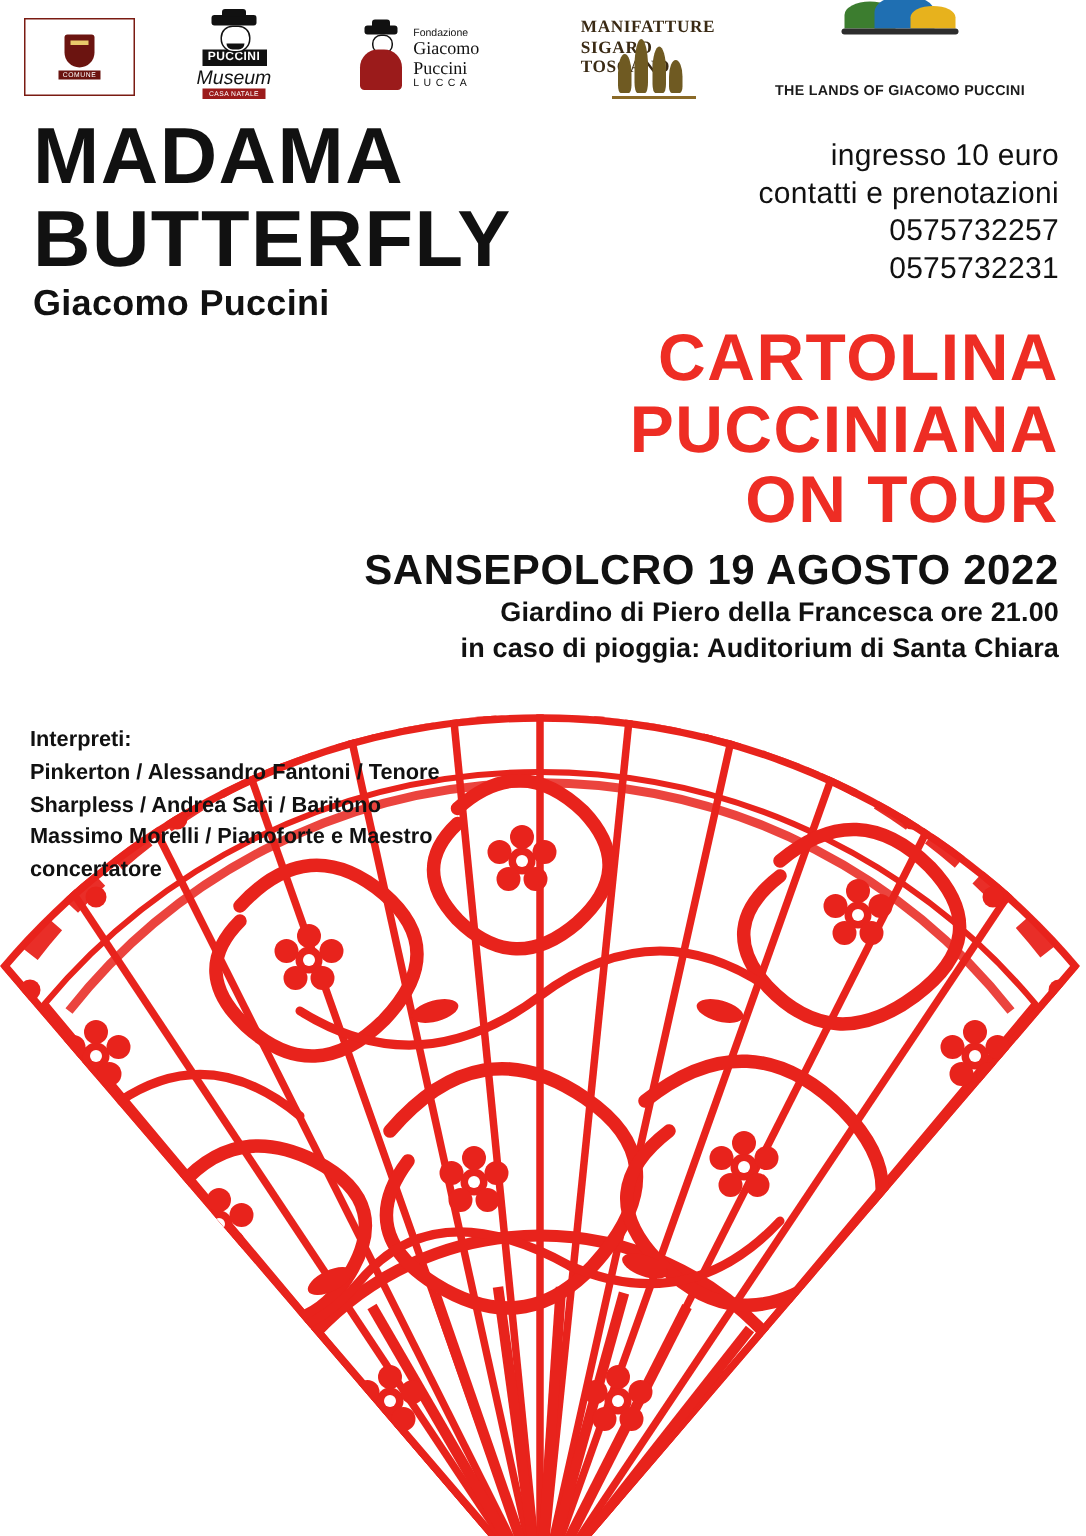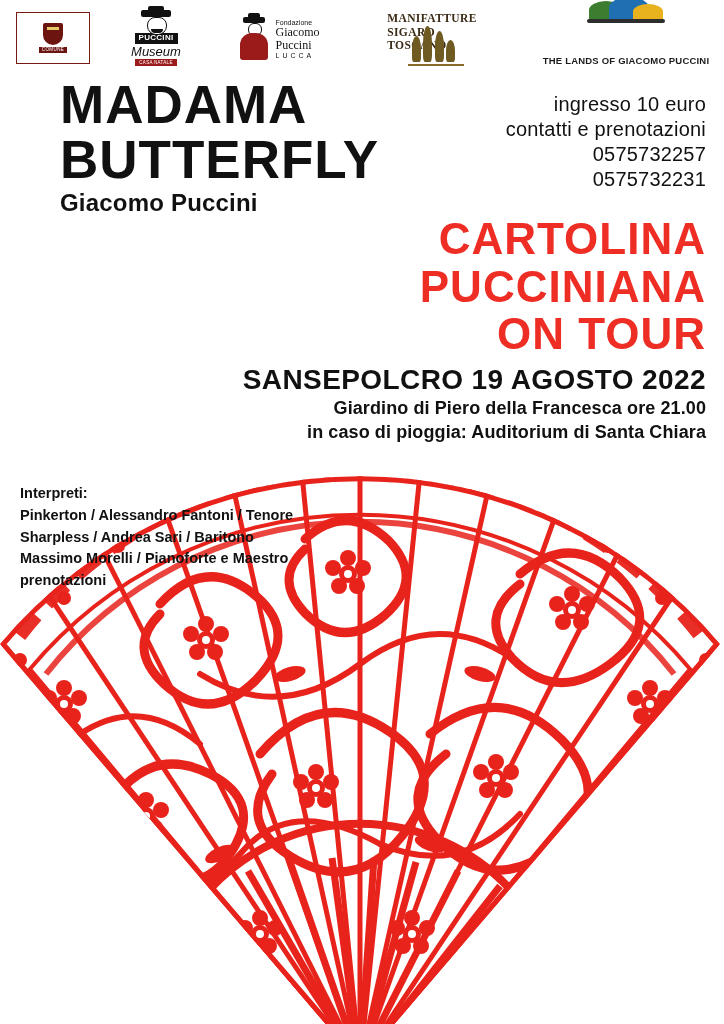--- a/index.html
+++ b/index.html
@@ -188,21 +188,21 @@
     width: 9px;
     background: #6f5a22;
     border-radius: 50% 50% 20% 20%;
   }
   .c1 { left: 4px; height: 26px; }
   .c2 { left: 15px; height: 36px; }
   .c3 { left: 27px; height: 31px; }
   .c4 { left: 38px; height: 22px; }
 
   
-  .logo-lands { left: 538px; top: 2px; width: 176px; height: 56px; gap: 28px; }
+  .logo-lands { left: 512px; top: 2px; width: 176px; height: 56px; gap: 28px; }
   .lands-mark { width: 86px; height: 30px; position: relative; margin: 0 auto; }
   .lands-hill {
     position: absolute;
     bottom: 6px;
     border-radius: 50% 50% 0 0;
   }
   .lh1 { left: 6px; width: 34px; height: 18px; background: #3c7d2f; }
   .lh2 { left: 26px; width: 40px; height: 22px; background: #1f6fb2; }
   .lh3 { left: 50px; width: 30px; height: 15px; background: #e7b21d; }
   .lands-base {
@@ -230,21 +230,20 @@
     z-index: 0;
     pointer-events: none;
   }
 
   
   .title-block {
     position: absolute;
     left: 22px;
     top: 78px;
     z-index: 3;
-    margin-left: 38px;
   }
   .title-1, .title-2 {
     font-size: 53px;
     font-weight: bold;
     letter-spacing: 1px;
     line-height: 1.03;
     color: #111;
   }
   .composer {
     font-size: 24px;
@@ -516,14 +515,14 @@
   <div class="date-line">SANSEPOLCRO 19 AGOSTO 2022</div>
   <div class="venue-line">Giardino di Piero della Francesca ore 21.00</div>
   <div class="venue-line second">in caso di pioggia: Auditorium di Santa Chiara</div>
 </div>
 
 <div class="cast-block">
   <div class="cast-title">Interpreti:</div>
   <div class="cast-line">Pinkerton / Alessandro Fantoni / Tenore</div>
   <div class="cast-line">Sharpless / Andrea Sari / Baritono</div>
   <div class="cast-line">Massimo Morelli / Pianoforte e Maestro</div>
-  <div class="cast-line">prenotazioni</div>
+  <div class="cast-line">concertatore</div>
 </div>
 
 </body></html>

